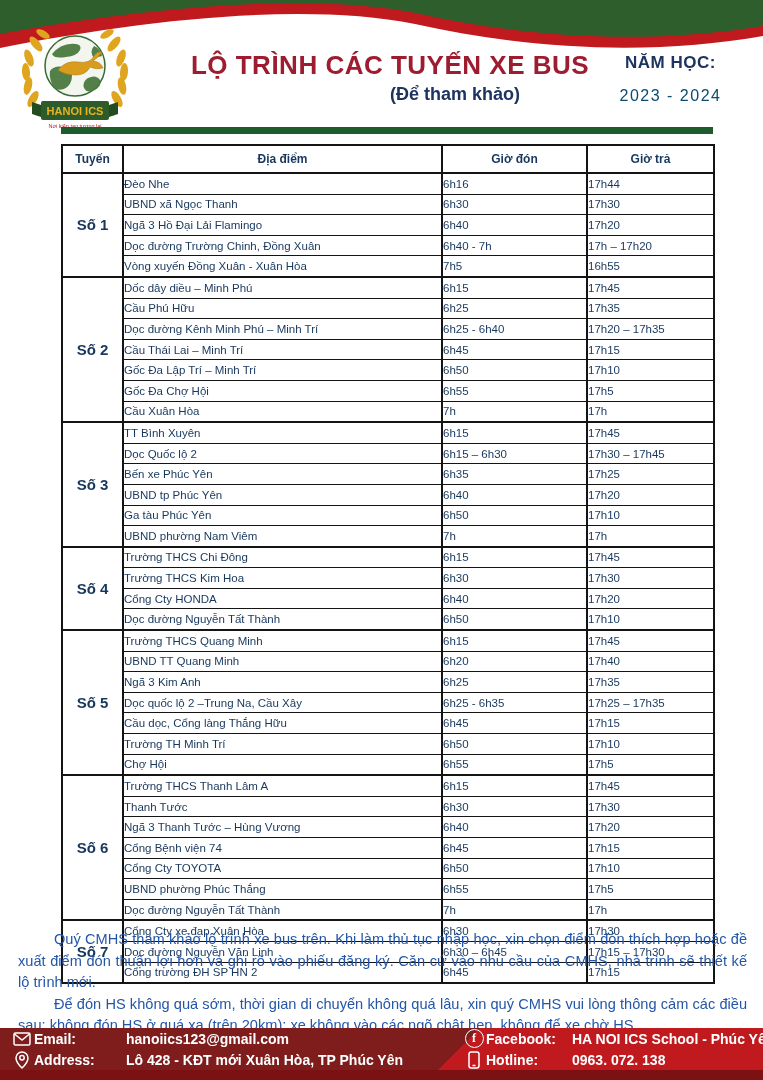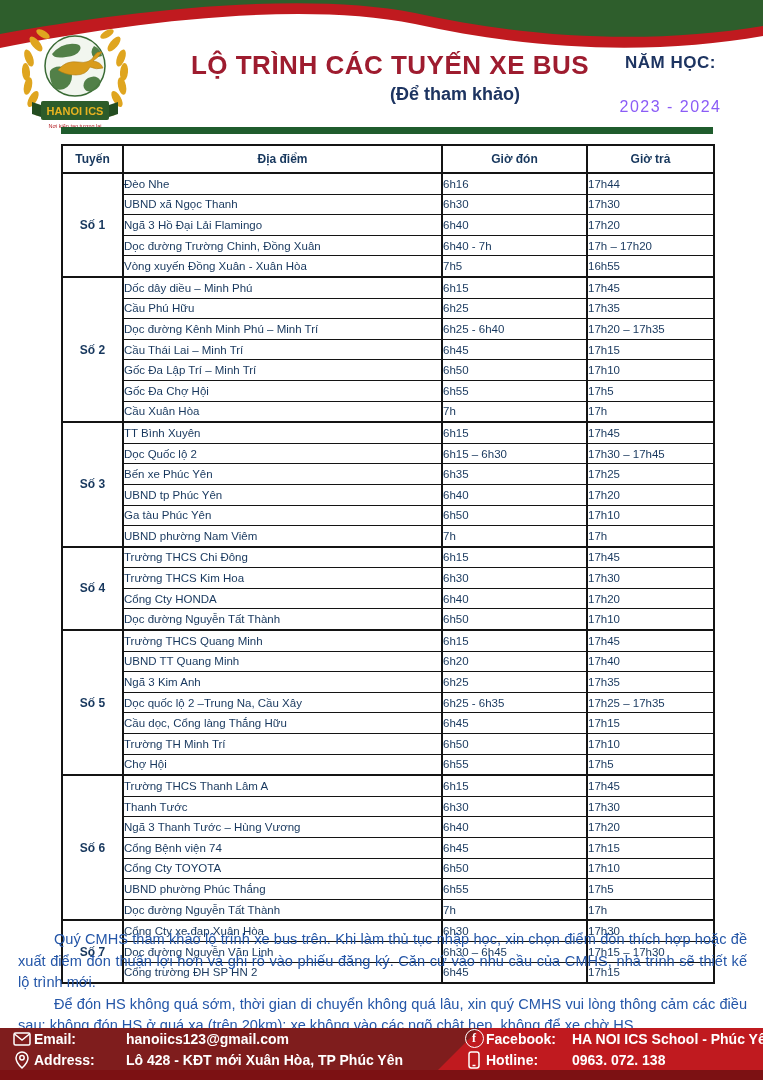--- a/index.html
+++ b/index.html
@@ -9,35 +9,35 @@
   .wave{position:absolute;top:0;left:0;width:763px;height:62px;}
   
   .logo{position:absolute;top:16px;left:14px;width:122px;height:116px;}
   
   .title{position:absolute;top:50px;left:160px;width:460px;text-align:center;
          font-size:26px;font-weight:bold;color:#9e1c2f;letter-spacing:.5px;white-space:nowrap;}
   .subtitle{position:absolute;top:84px;left:330px;width:250px;text-align:center;
             font-size:18px;font-weight:bold;color:#1d3461;white-space:nowrap;}
   .year-box{position:absolute;top:53px;left:598px;width:145px;text-align:center;color:#1d3461;}
   .year-label{font-size:17px;font-weight:bold;letter-spacing:.5px;}
-  .year-value{font-size:16px;margin-top:25px;letter-spacing:1.5px;color:#8b5cf6;}
+  .year-value{font-size:16px;margin-top:14px;letter-spacing:1.5px;color:#0c4a6e;}
   
   .green-bar{position:absolute;top:127px;left:61px;width:652px;height:7px;background:#1f5c2d;}
   
   .table-wrap{position:absolute;top:144px;left:61px;}
   table.bus{border-collapse:collapse;table-layout:fixed;width:652px;
             color:#17375d;font-size:11.5px;}
   table.bus{border:2px solid #141414;}
   table.bus th, table.bus td{border-left:2px solid #141414;border-top:1px solid #141414;
             overflow:hidden;white-space:nowrap;}
   table.bus th{height:24px;font-size:12px;font-weight:bold;text-align:center;border-bottom:2px solid #141414;}
   table.bus td{height:19.6px;padding:0;}
   td.place-cell{padding-left:9px;text-align:left;}
   td.time-cell{padding-left:7px;text-align:left;}
-  td.route-cell{text-align:center;font-weight:bold;font-size:12px;}
+  td.route-cell{text-align:center;font-weight:bold;font-size:15px;}
   tr.group-start td{border-top:2px solid #141414;}
   
   .notes{position:absolute;top:929px;left:18px;width:729px;color:#2456a8;
          font-size:14.6px;line-height:1.48;text-align:justify;}
   .notes p{margin:0;text-indent:36px;}
   
   .bottom-bar{position:absolute;top:1028px;left:0;width:763px;height:42px;background:#7f1d1d;color:#fff;}
   .bottom-red{position:absolute;top:0;left:438px;width:325px;height:42px;background:#c01a1f;
               clip-path:polygon(42px 0,100% 0,100% 100%,0 100%);}
   .bar-col{position:absolute;top:0;height:42px;display:flex;flex-direction:column;justify-content:center;gap:2px;}

